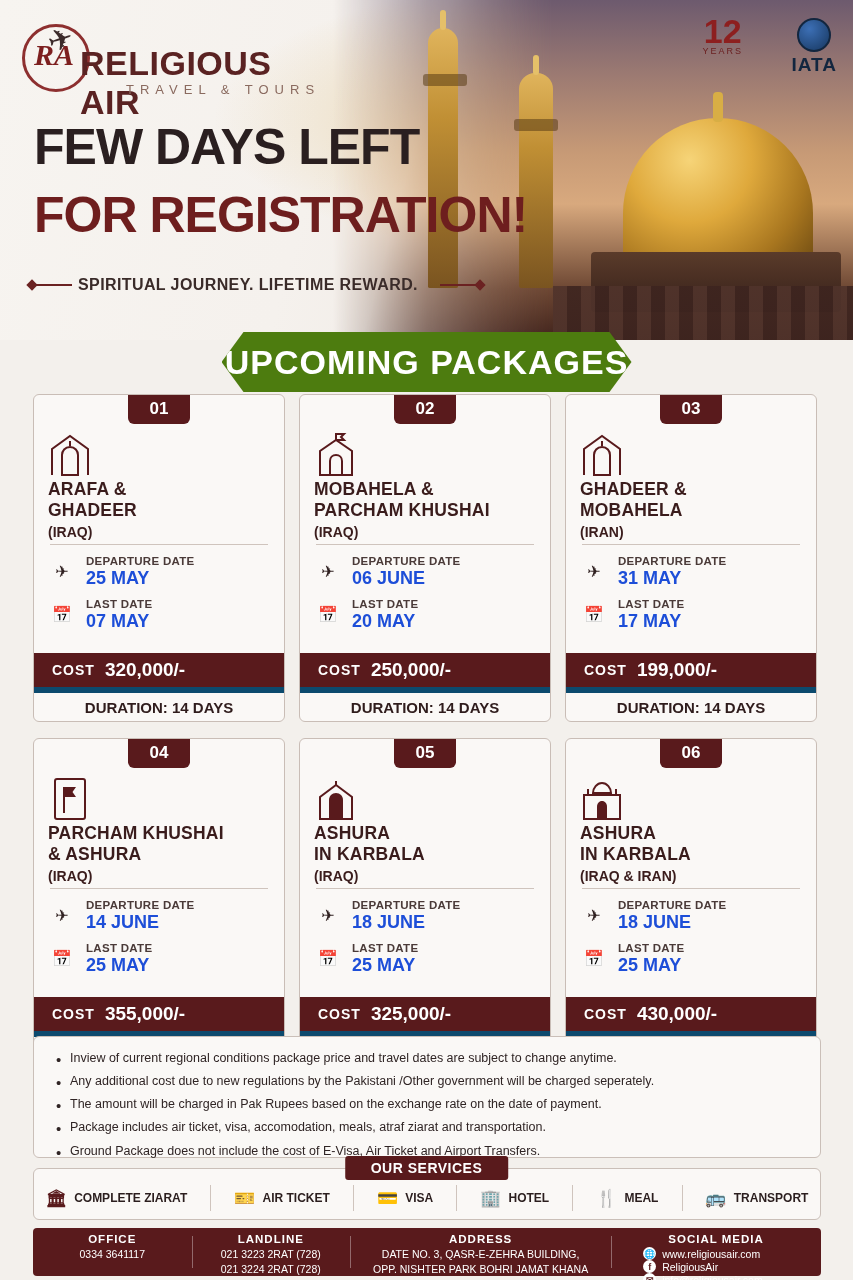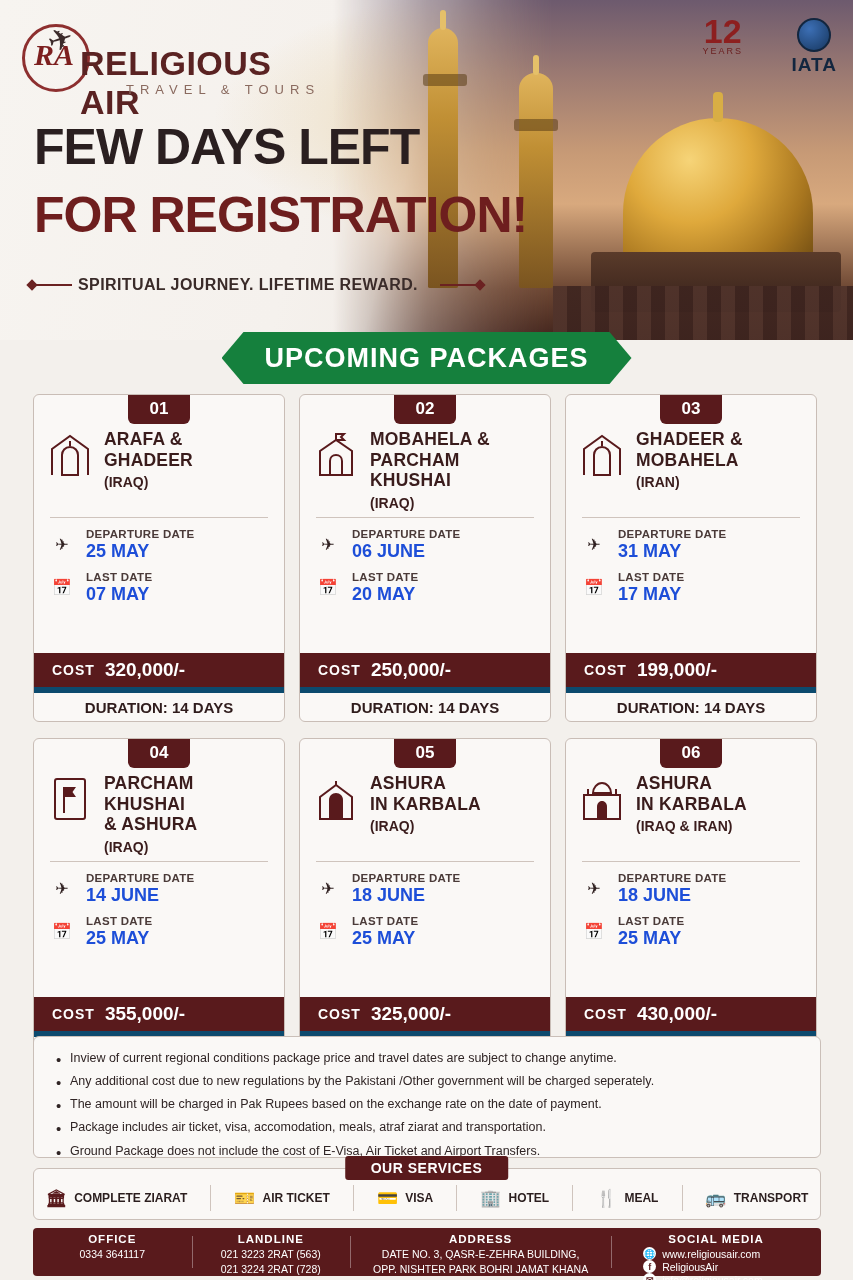--- a/index.html
+++ b/index.html
@@ -117,42 +117,42 @@
     color:#3a2b29; letter-spacing:0.4px;
   }
   .tag-orn-l{ position:absolute; left:34px; top:284px; width:38px; height:2px; background:#6b2222;}
   .tag-orn-l:before{content:""; position:absolute; left:-6px; top:-3px; width:8px;height:8px; background:#6b2222; transform:rotate(45deg);}
   .tag-orn-r{ position:absolute; left:440px; top:284px; width:38px; height:2px; background:#6b2222;}
   .tag-orn-r:after{content:""; position:absolute; right:-6px; top:-3px; width:8px;height:8px; background:#6b2222; transform:rotate(45deg);}
 
   
   .banner{
     position:absolute; top:332px; left:50%; transform:translateX(-50%);
-    width:410px; height:52px; background:#15803d; color:#fff;
+    width:410px; height:60px; background:#4d7c0f; color:#fff;
     display:flex; align-items:center; justify-content:center;
-    font-size:27px; font-weight:bold; letter-spacing:1px;
+    font-size:34px; font-weight:bold; letter-spacing:1px;
     clip-path: polygon(22px 0, calc(100% - 22px) 0, 100% 50%, calc(100% - 22px) 100%, 22px 100%, 0 50%);
   }
 
   
   .grid{
     position:absolute; top:394px; left:33px; width:788px;
     display:grid; grid-template-columns: repeat(3, 252px); gap:16px 14px;
   }
   .card{
     position:relative; background:#faf8f6; border:1px solid #c9bdb6; border-radius:6px;
     padding:26px 14px 0; height:328px; overflow:hidden;
   }
   .num-tag{
     position:absolute; top:-1px; left:50%; transform:translateX(-50%);
     width:62px; height:30px; background:#591a1c; color:#fff;
     font-size:17px; font-weight:bold; display:flex; align-items:center; justify-content:center;
     border-radius:0 0 6px 6px;
   }
-  .card-head{ display:flex; gap:10px; align-items:flex-start; padding-top:8px; min-height:92px;}
+  .card-head{ display:flex; gap:0; align-items:flex-start; padding-top:8px; min-height:92px;flex-direction:column;}
   .card-ico{ width:46px; flex:0 0 46px; color:#591a1c; padding-top:2px;}
   .card-title{ font-size:17.5px; font-weight:bold; color:#3a1c1c; line-height:1.18; letter-spacing:.2px;}
   .card-country{ font-size:14px; font-weight:bold; color:#3a1c1c; margin-top:4px;}
   .divider{ height:1px; background:#cfc4bd; margin:4px 2px 10px;}
   .row{ display:flex; gap:10px; align-items:center; margin-bottom:10px;}
   .row .ic{ width:28px; flex:0 0 28px; color:#2f2020; text-align:center;}
   .row .lbl{ font-size:11.5px; font-weight:bold; color:#4a3a38; letter-spacing:.3px;}
   .row .val{ font-size:18px; font-weight:bold; color:#1d4ed8; line-height:1.05; margin-top:2px;}
   .cost-bar{
     position:absolute; left:0; bottom:34px; width:100%; height:34px; background:#591a1c;
@@ -519,21 +519,21 @@
   </div>
   <div class="svc-title">OUR SERVICES</div>
 
   <div class="footer">
     <div class="fcol">
       <div class="fhead">OFFICE</div>
       <div class="fline">0334 3641117</div>
     </div>
     <div class="fcol">
       <div class="fhead">LANDLINE</div>
-      <div class="fline">021 3223 2RAT (563)</div>
+      <div class="fline">021 3223 2RAT (728)</div>
       <div class="fline">021 3224 2RAT (728)</div>
     </div>
     <div class="fcol" style="flex:1.7">
       <div class="fhead">ADDRESS</div>
       <div class="fline">DATE NO. 3, QASR-E-ZEHRA BUILDING,</div>
       <div class="fline">OPP. NISHTER PARK BOHRI JAMAT KHANA</div>
       <div class="fline">SOLDIER BAZAR NO  2, KARACHI.</div>
     </div>
     <div class="fcol" style="flex:1.35">
       <div class="fhead">SOCIAL MEDIA</div>

